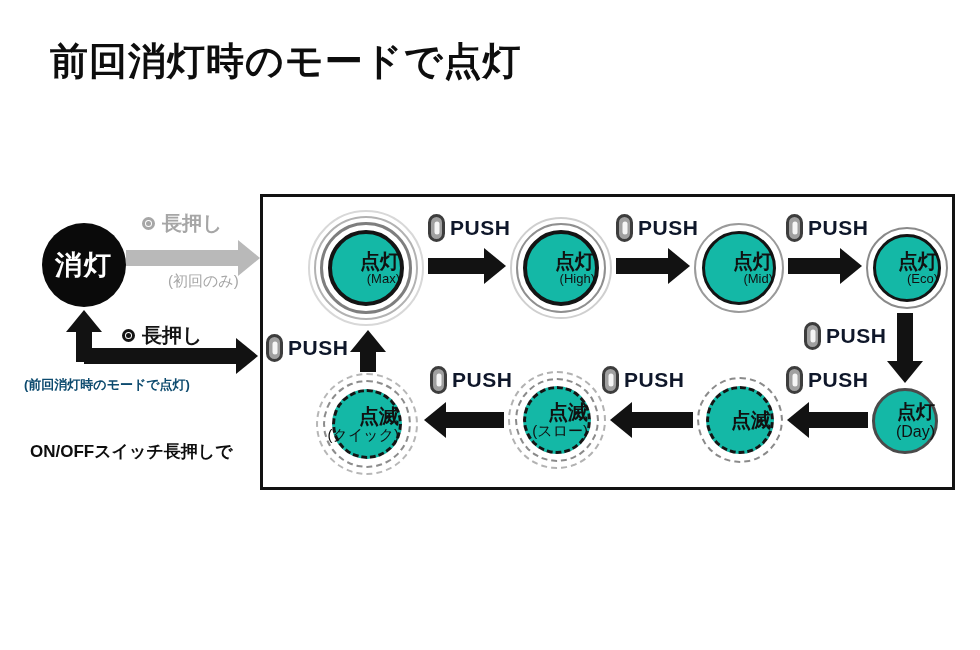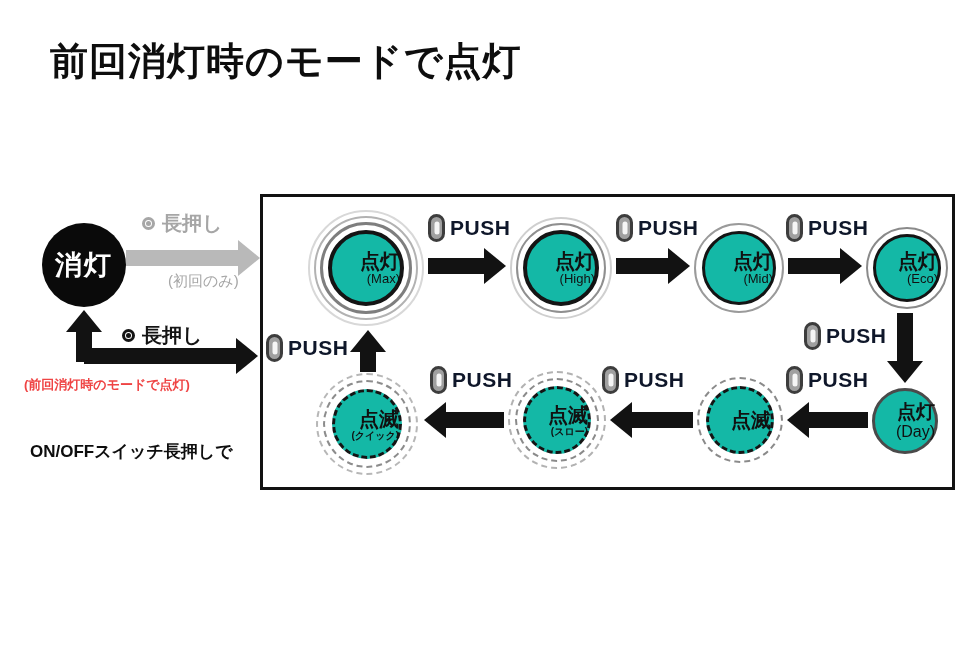--- a/index.html
+++ b/index.html
@@ -19,21 +19,21 @@
   .off-circle{position:absolute;left:42px;top:223px;width:84px;height:84px;border-radius:50%;background:#0a0a0a;color:#fff;display:flex;align-items:center;justify-content:center;font-size:27px;font-weight:bold;letter-spacing:2px;}
 
   
   .press{position:absolute;display:flex;align-items:center;gap:7px;font-weight:bold;font-size:20px;}
   .press.gray{color:var(--gtext);}
   .press.black{color:#141414;}
   .round-icon{flex:0 0 auto;width:13px;height:13px;border-radius:50%;border:3px solid currentColor;display:flex;align-items:center;justify-content:center;}
   .round-icon::after{content:"";width:5px;height:5px;border-radius:50%;background:currentColor;}
 
   .gnote{position:absolute;font-size:15px;color:var(--gtext);}
-  .bnote{position:absolute;font-size:13px;color:#ef4444;font-weight:bold;}
+  .bnote{position:absolute;font-size:13px;color:#0c4a6e;font-weight:bold;}
   .foot{position:absolute;font-size:17px;color:#0d0d0d;font-weight:bold;}
 
   
   .arrow{position:absolute;display:flex;}
   .arrow.h{flex-direction:row;align-items:center;}
   .arrow.v{flex-direction:column;align-items:center;}
   .shaft-h{flex:1;height:16px;background:var(--ink);}
   .shaft-v{flex:1;width:16px;background:var(--ink);}
   .head-right{width:0;height:0;border-top:18px solid transparent;border-bottom:18px solid transparent;border-left:22px solid var(--ink);}
   .head-left{width:0;height:0;border-top:18px solid transparent;border-bottom:18px solid transparent;border-right:22px solid var(--ink);}
@@ -42,21 +42,21 @@
   .arrow.gray .shaft-h{background:var(--garrow);}
   .arrow.gray .head-right{border-left-color:var(--garrow);}
 
   
   .node{position:absolute;}
   .ring{position:absolute;border-radius:50%;}
   .core{position:absolute;border:3px solid #141414;border-radius:50%;background:#14b8a6;display:flex;flex-direction:column;align-items:flex-end;justify-content:center;line-height:1.1;}
   .core.dashed{border-style:dashed;}
   .core .label{font-size:20px;font-weight:bold;color:#111;white-space:nowrap;}
   .core .sub{font-size:13px;color:#111;white-space:nowrap;}
-  .core .sub.small{font-size:10px;font-weight:bold;}
+  .core .sub.small{font-size:15px;}
 
   
   .push{position:absolute;display:flex;align-items:center;gap:5px;}
   .pbtn{flex:0 0 auto;display:inline-block;width:17px;height:28px;border:3px solid #3d3d3d;border-radius:11px;background:#a0a0a0;position:relative;}
   .pbtn::after{content:"";position:absolute;left:50%;top:50%;transform:translate(-50%,-50%);width:5px;height:13px;border-radius:3px;background:#f5f5f5;}
   .ptxt{font-size:21px;font-weight:bold;color:#0f172a;letter-spacing:0.5px;}
 </style>
 </head>
 <body>
 

